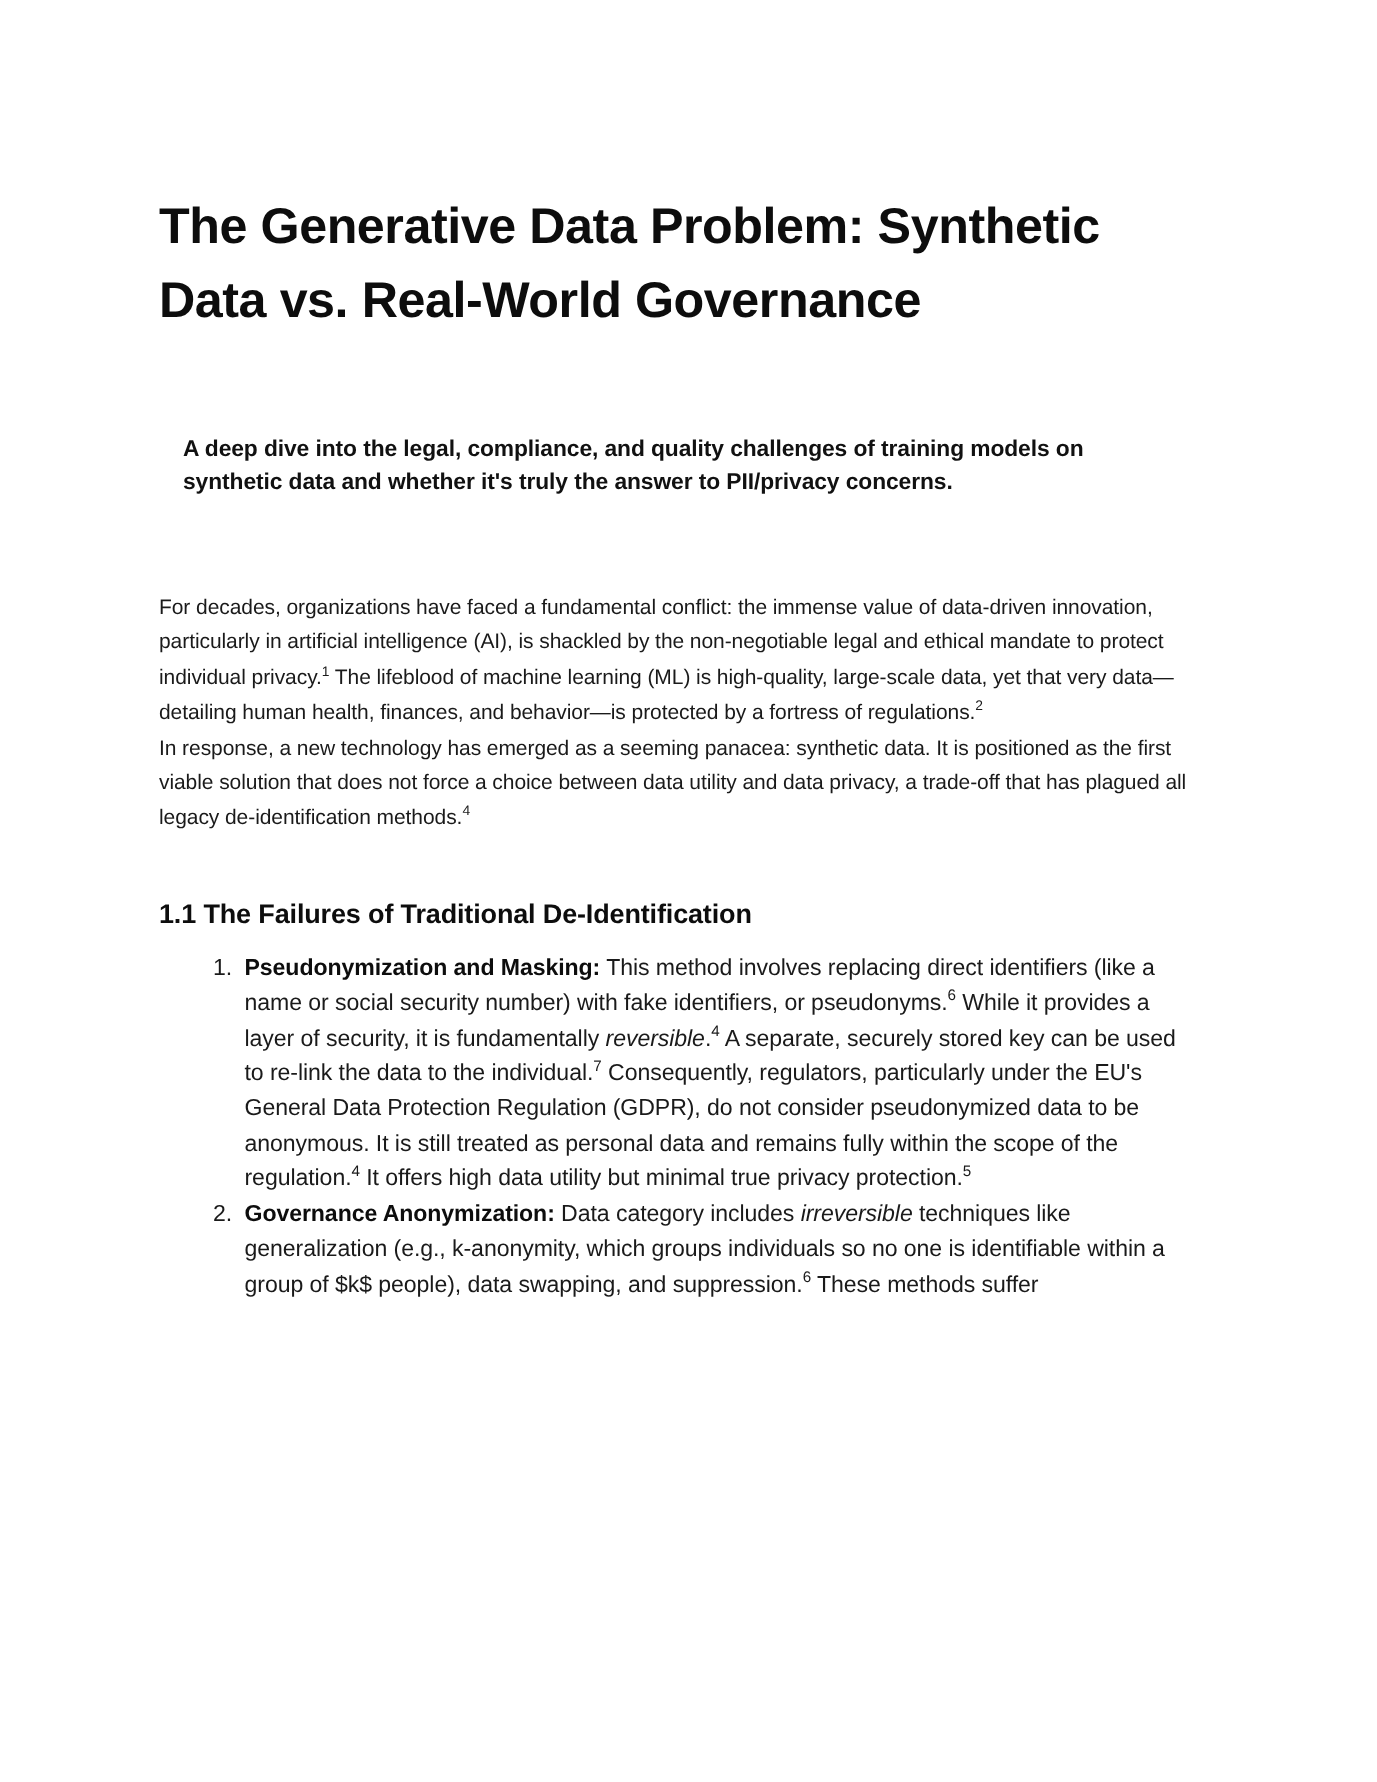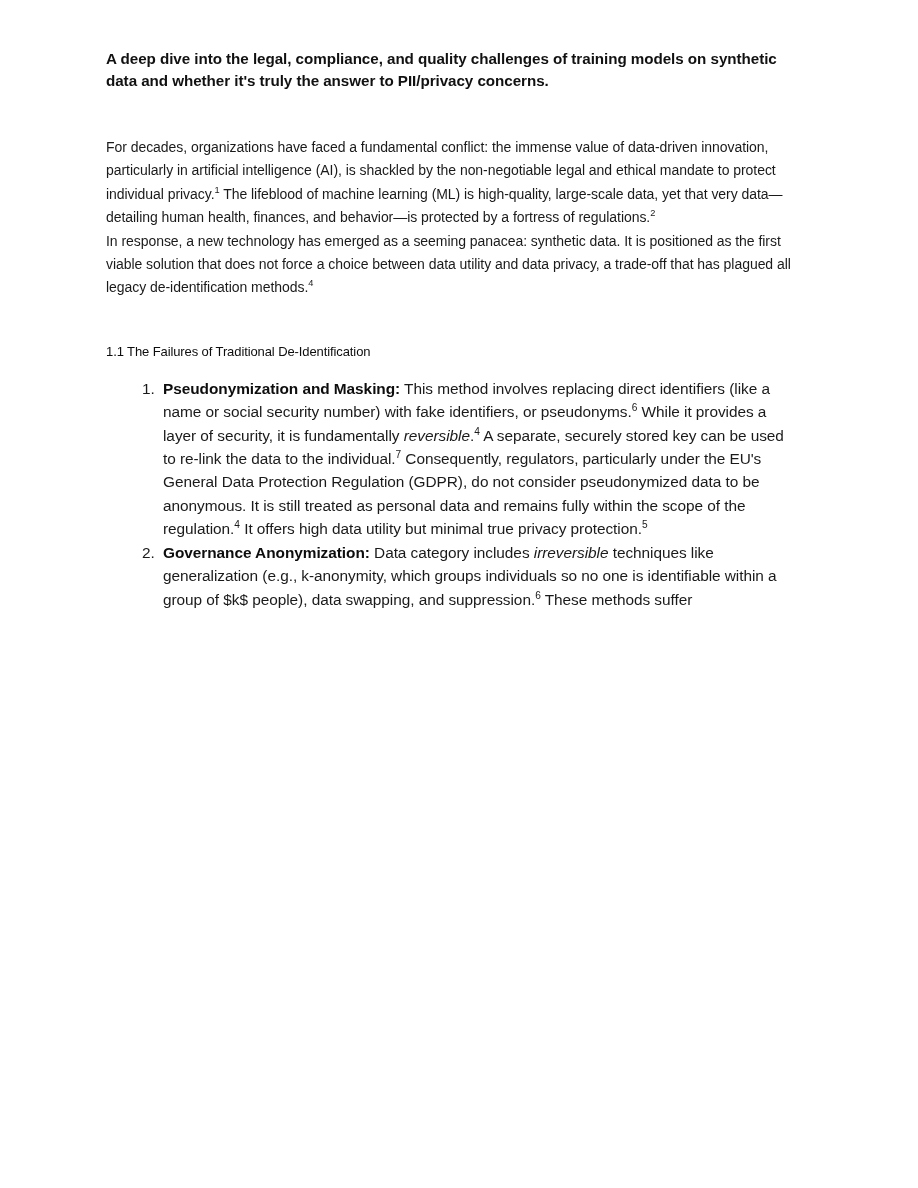--- a/index.html
+++ b/index.html
@@ -40,40 +40,40 @@
     margin: 0;
     padding-top: 127px;
   }
 
   
   .doc-subtitle {
     font-size: 15.2px;
     font-weight: 700;
     line-height: 22px;
     color: #111111;
-    margin: 0;
+    margin: 16px;
     padding-top: 48px;
     letter-spacing: -0.05px;
   }
 
   
   .section-heading {
     font-size: 25.5px;
     font-weight: 700;
     line-height: 38px;
     letter-spacing: -0.2px;
     color: #0d0d0d;
     margin: 0;
     padding-top: 29px;
   }
 
   
   .sub-heading {
-    font-size: 13px;
-    font-weight: 400;
+    font-size: 18px;
+    font-weight: 700;
     line-height: 26px;
     letter-spacing: -0.1px;
     color: #0d0d0d;
     margin: 0;
     padding-top: 39px;
   }
 
   
   .body-text {
     font-size: 14px;
@@ -123,20 +123,21 @@
     vertical-align: super;
     line-height: 0;
   }
 </style>
 </head>
 <body>
 
 <div class="page">
   <div class="content">
 
+    <h1 class="doc-title">The Generative Data Problem: Synthetic Data vs. Real-World Governance</h1>
 
     <p class="doc-subtitle">A deep dive into the legal, compliance, and quality challenges of training models on synthetic data and whether it's truly the answer to PII/privacy concerns.</p>
 
 
     <p class="body-text para-block-1">
       <span>For decades, organizations have faced a fundamental conflict: the immense value of data-driven innovation, particularly in artificial intelligence (AI), is shackled by the non-negotiable legal and ethical mandate to protect individual privacy.</span><sup>1</sup><span> The lifeblood of machine learning (ML) is high-quality, large-scale data, yet that very data—detailing human health, finances, and behavior—is protected by a fortress of regulations.</span><sup>2</sup>
     </p>
 
     <p class="body-text">
       <span>In response, a new technology has emerged as a seeming panacea: synthetic data. It is positioned as the first viable solution that does not force a choice between data utility and data privacy, a trade-off that has plagued all legacy de-identification methods.</span><sup>4</sup>

